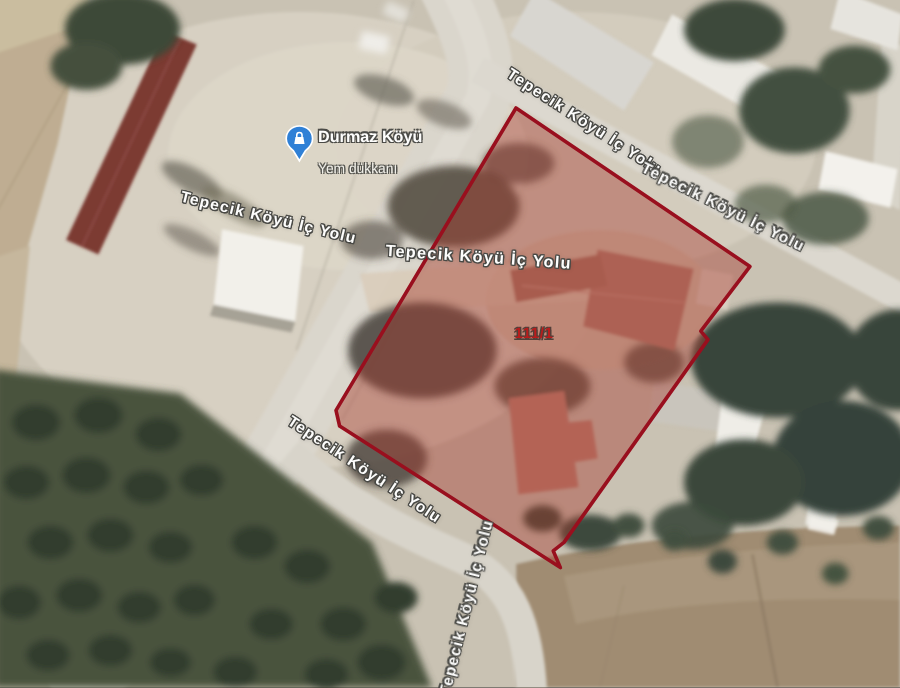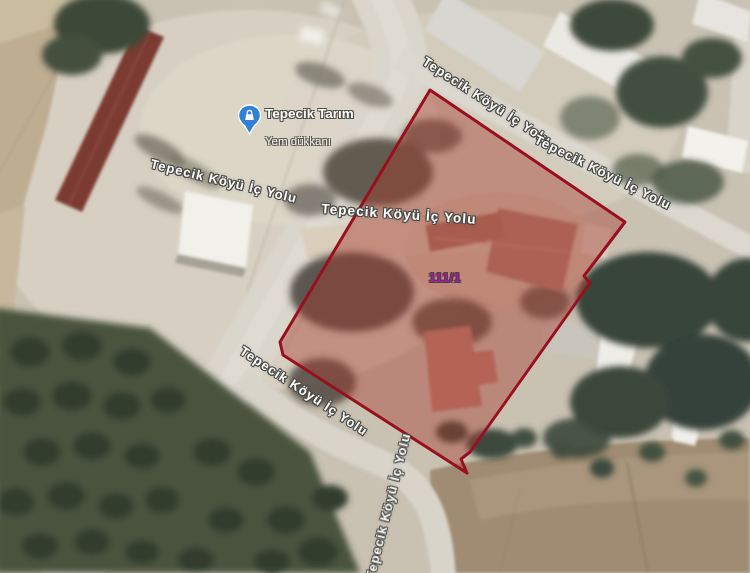--- a/index.html
+++ b/index.html
@@ -17,21 +17,21 @@
     color:#fdfdfc;
     text-shadow:-1px -1px 0 #4a4a46,0 -1px 0 #4a4a46,1px -1px 0 #4a4a46,
                 -1px 0 0 #4a4a46,1px 0 0 #4a4a46,
                 -1px 1px 0 #4a4a46,0 1px 0 #4a4a46,1px 1px 0 #4a4a46,
                 0 0 4px rgba(0,0,0,.35);
     transform-origin:center;pointer-events:none;
   }
   .parcel-label{
     position:absolute;white-space:nowrap;
     font-weight:bold;font-size:12.5px;letter-spacing:.5px;
-    color:#a21caf;
+    color:#b91c1c;
     text-shadow:-1px -1px 0 #50403a,1px -1px 0 #50403a,-1px 1px 0 #50403a,1px 1px 0 #50403a;
     transform:translate(-50%,-50%);
   }
   .poi{position:absolute;left:236px;top:104px;display:flex;align-items:flex-start;}
   .poi-pin{width:27px;height:32px;flex:0 0 auto;cursor:pointer;}
   .poi-texts{margin-left:2px;margin-top:2px;}
   .poi-title{
     font-weight:bold;font-size:13.5px;color:#fdfdfc;white-space:nowrap;
     text-shadow:-1px -1px 0 #4b4b47,1px -1px 0 #4b4b47,-1px 1px 0 #4b4b47,1px 1px 0 #4b4b47;
   }
@@ -204,18 +204,18 @@
 
   <div class="parcel-label" style="left:445px;top:278px;">111/1</div>
 
   <div class="poi">
     <svg class="poi-pin" viewBox="0 0 27 32">
       <path d="M13.5 1 C7 1 2.5 5.8 2.5 11.6 C2.5 16 5.5 19.3 8.6 21.8 L13.5 30 L18.4 21.8 C21.5 19.3 24.5 16 24.5 11.6 C24.5 5.8 20 1 13.5 1 Z" stroke="#ffffff" stroke-width="1.4" fill="#2f80d6"></path>
       <path d="M10.2 10.2 L16.8 10.2 L17.8 16 L9.2 16 Z" fill="#ffffff"></path>
       <path d="M11.3 10.2 L11.3 8.6 A2.2 2.2 0 0 1 15.7 8.6 L15.7 10.2" fill="none" stroke="#ffffff" stroke-width="1.3"></path>
     </svg>
     <div class="poi-texts">
-      <div class="poi-title">Tepecik Tarım</div>
+      <div class="poi-title">Durmaz Köyü</div>
       <div class="poi-sub">Yem dükkanı</div>
     </div>
   </div>
 
 </div>
 
 </body></html>

